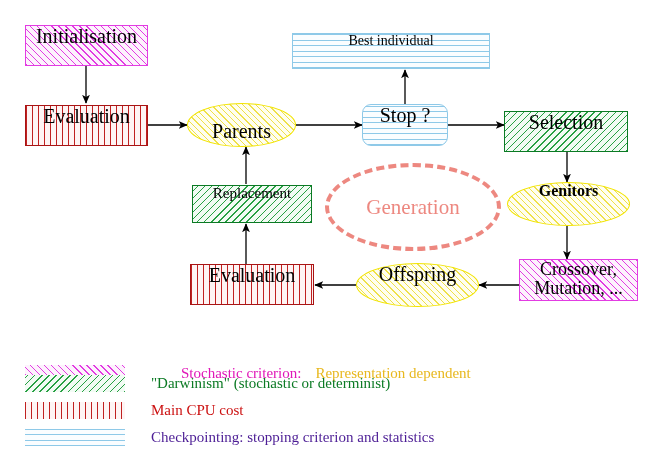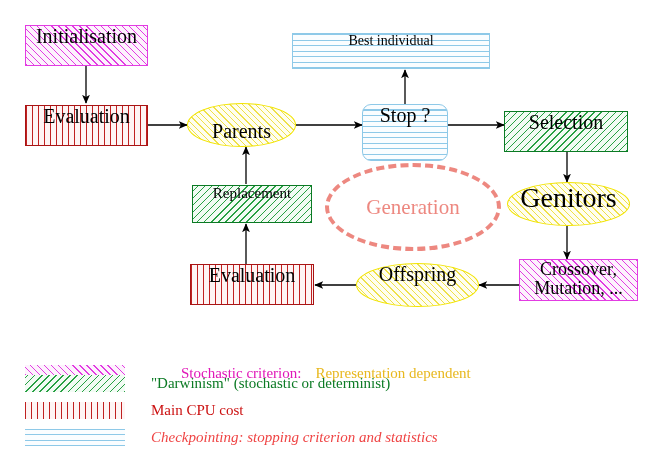--- a/index.html
+++ b/index.html
@@ -94,21 +94,21 @@
     width: 100px;
     height: 17px;
     box-sizing: border-box;
     flex: 0 0 auto;
   }
   .legend-text { margin-left: 26px; white-space: pre; }
   .lt-magenta { color: #E018B8; }
   .lt-gold    { color: #E8B81E; }
   .lt-green   { color: #0B7A24; }
   .lt-red     { color: #CC1111; }
-  .lt-blue    { color: #ef4444; font-style: italic; }
+  .lt-blue    { color: #4c1d95; }
 </style>
 </head>
 <body>
 
 <div id="canvas">
 
   <svg id="svg-layer" viewBox="0 0 662 471" xmlns="http://www.w3.org/2000/svg">
     <defs>
       <marker id="ah" markerWidth="9" markerHeight="9" refX="8.2" refY="4.5" orient="auto" markerUnits="userSpaceOnUse">
         <path d="M0,0.6 L9,4.5 L0,8.4 L2.2,4.5 Z" fill="#000000"></path>
@@ -142,30 +142,30 @@
   </div>
 
   <div class="node node-ellipse fill-yellow" style="left:187px; top:103px; width:109px; height:44px;">
     <span class="node-label" style="font-size:20px;margin-top:17px;">Parents</span>
   </div>
 
   <div class="node node-box fill-blue" style="left:292px; top:33px; width:198px; height:36px;">
     <span class="node-label" style="font-size:14px;">Best individual</span>
   </div>
 
-  <div class="node node-box node-rounded fill-blue" style="left:362px; top:104px; width:86px; height:57px;">
+  <div class="node node-box node-rounded fill-blue" style="left:362px; top:104px; width:86px; height:42px;">
     <span class="node-label" style="font-size:20px;">Stop ?</span>
   </div>
 
   <div class="node node-box fill-green" style="left:504px; top:111px; width:124px; height:41px;">
     <span class="node-label" style="font-size:20px;">Selection</span>
   </div>
 
   <div class="node node-ellipse fill-yellow" style="left:507px; top:182px; width:123px; height:44px;">
-    <span class="node-label" style="font-size:28px;">Genitors</span>
+    <span class="node-label" style="font-size:16px;font-weight:bold;">Genitors</span>
   </div>
 
   <div class="node node-box fill-magenta" style="left:519px; top:259px; width:119px; height:42px;">
     <span class="node-label" style="font-size:18px;">Crossover,
 Mutation, ...</span>
   </div>
 
   <div class="node node-ellipse fill-yellow" style="left:356px; top:263px; width:123px; height:44px;">
     <span class="node-label" style="font-size:20px;">Offspring</span>
   </div>

